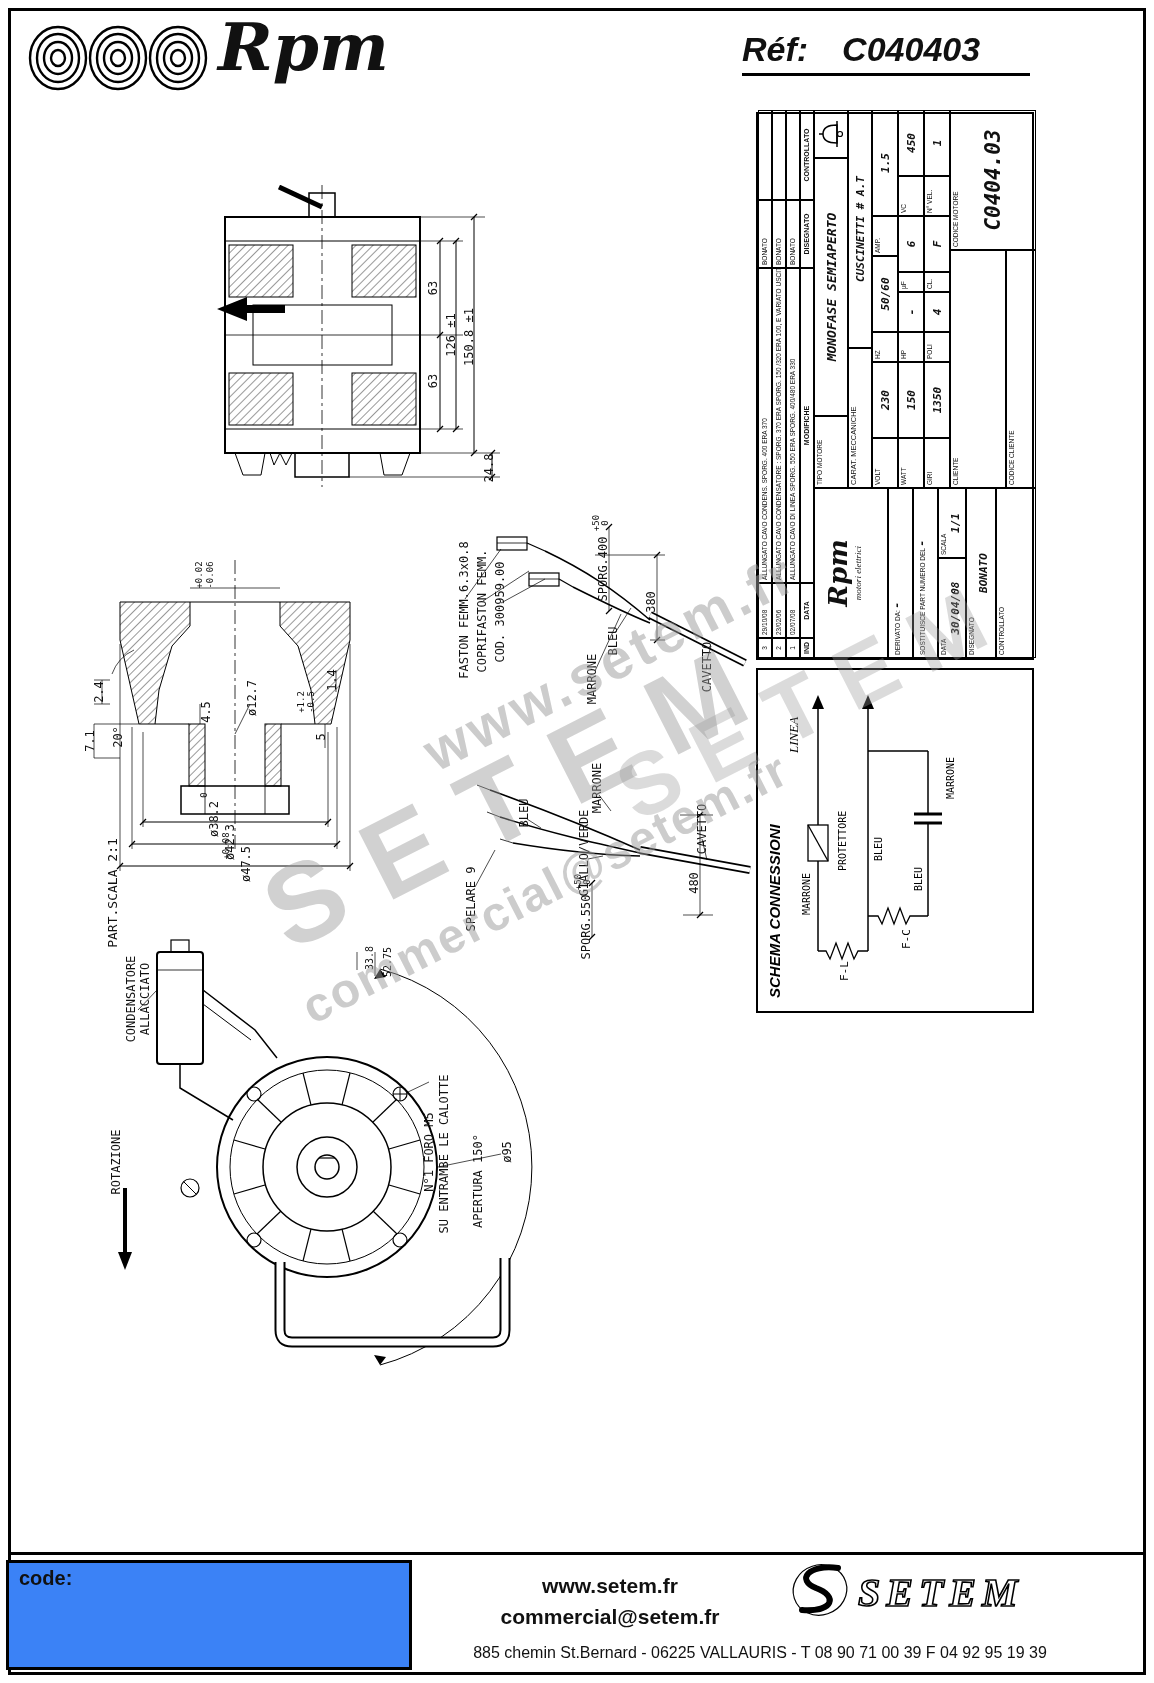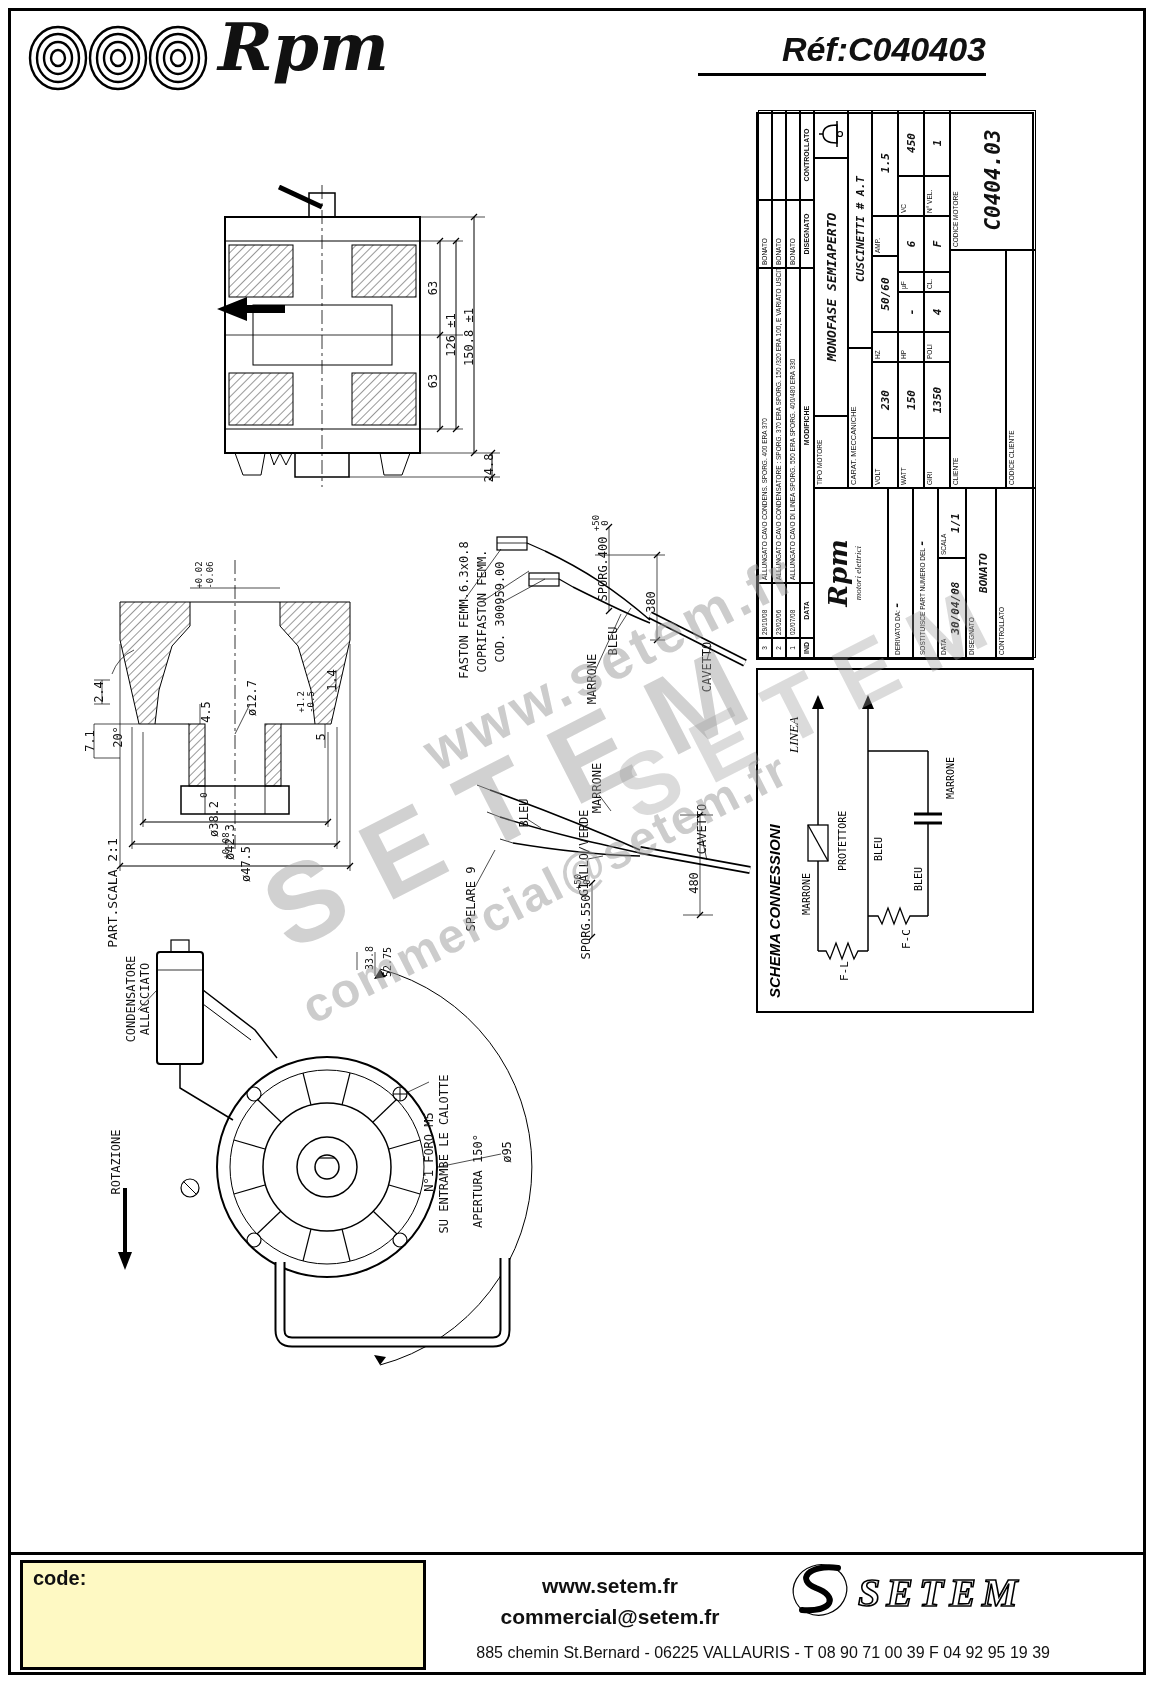--- a/index.html
+++ b/index.html
@@ -2,22 +2,22 @@
 <html><head>
 <meta charset="utf-8">
 <style>
   html,body{margin:0;padding:0;background:#e8e8e8;}
   .page{position:relative;width:1154px;height:1683px;background:#ffffff;margin:0 auto;
         font-family:"Liberation Sans",sans-serif;color:#111;overflow:hidden;}
   .frame{position:absolute;inset:8px;border:3px solid #000;}
   
   .coils{position:absolute;left:22px;top:14px;}
   .brand-rpm{position:absolute;left:218px;top:8px;font:bold italic 66px "DejaVu Serif",serif;}
-  .ref-block{position:absolute;left:698px;top:30px;width:288px;display:flex;
-             font:bold italic 34px "Liberation Sans",sans-serif;border-bottom:3px solid #000;padding-bottom:4px;justify-content:flex-end;}
+  .ref-block{position:absolute;left:742px;top:30px;width:288px;display:flex;gap:34px;
+             font:bold italic 34px "Liberation Sans",sans-serif;border-bottom:3px solid #000;padding-bottom:4px;}
   
   .vlab{position:absolute;white-space:nowrap;font:12px "DejaVu Sans Mono",monospace;color:#111;
         transform:translate(-50%,-50%) rotate(-90deg);z-index:4;}
   .view{position:absolute;z-index:2;}
   
   .wm{position:absolute;white-space:nowrap;color:#9a9a9a;font-weight:bold;z-index:5;pointer-events:none;
       transform:translate(-50%,-50%) rotate(-27deg);font-family:"Liberation Sans",sans-serif;}
   .wm1{left:610px;top:662px;font-size:56px;letter-spacing:4px;opacity:.5;}
   .wm2{left:520px;top:792px;font-size:112px;letter-spacing:34px;opacity:.45;}
   .wm3{left:545px;top:888px;font-size:48px;letter-spacing:2px;opacity:.5;}
@@ -29,26 +29,26 @@
   .cell{position:absolute;border:1px solid #000;box-sizing:border-box;overflow:hidden;}
   .tb-lab{font:6.5px/8px "Liberation Sans",sans-serif;padding:1px 2px;}
   .tb-hdr{font:bold 7px/12px "Liberation Sans",sans-serif;text-align:center;}
   .tb-sm{font:6.5px/12px "Liberation Sans",sans-serif;padding:0 2px;white-space:nowrap;}
   .tb-val{font:italic bold 11px "DejaVu Sans Mono",monospace;display:flex;align-items:center;justify-content:center;}
   .schema-holder{position:absolute;left:756px;top:668px;width:278px;height:345px;z-index:3;}
   .schema-inner{position:absolute;left:0;top:0;width:345px;height:278px;transform-origin:0 0;
                 transform:rotate(-90deg) translateX(-345px);border:2px solid #000;box-sizing:border-box;background:#fff;}
   
   .hr-footer{position:absolute;left:11px;right:11px;top:1552px;height:3px;background:#000;z-index:6;}
-  .code-box{position:absolute;left:20px;top:1560px;width:400px;height:104px;border:3px solid #000;z-index:6;background:#fef9c3;}
+  .code-box{position:absolute;left:6px;top:1560px;width:400px;height:104px;border:3px solid #000;z-index:6;background:#3b82f6;}
   .code-label{position:absolute;left:10px;top:4px;font:bold 20px "Liberation Sans",sans-serif;}
   .code-value{position:absolute;left:0;right:0;top:34px;text-align:center;font:bold 46px "Liberation Sans",sans-serif;letter-spacing:2px;}
   .site-block{position:absolute;left:450px;top:1570px;width:320px;text-align:center;z-index:6;
               font:bold 21px/31px "Liberation Sans",sans-serif;}
-  .address{position:absolute;left:450px;top:1644px;width:600px;text-align:right;z-index:6;
+  .address{position:absolute;left:460px;top:1644px;width:600px;text-align:center;z-index:6;
            font:16px "Liberation Sans",sans-serif;}
   .setem-logo{position:absolute;left:790px;top:1558px;z-index:6;}
   svg text{font-family:"DejaVu Sans Mono",monospace;}
 </style>
 </head>
 <body>
 
 <div class="page">
   <div class="frame"></div>
 

